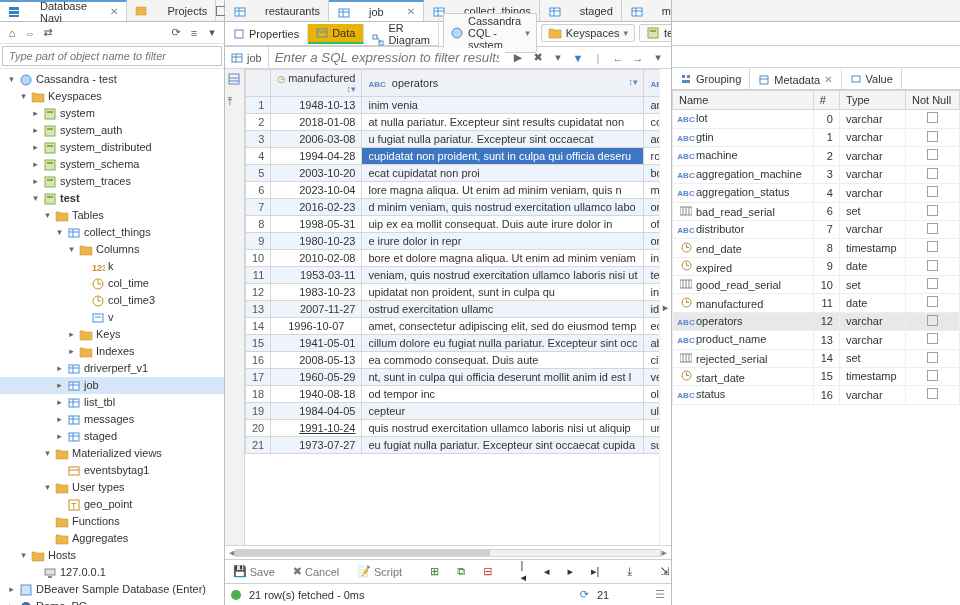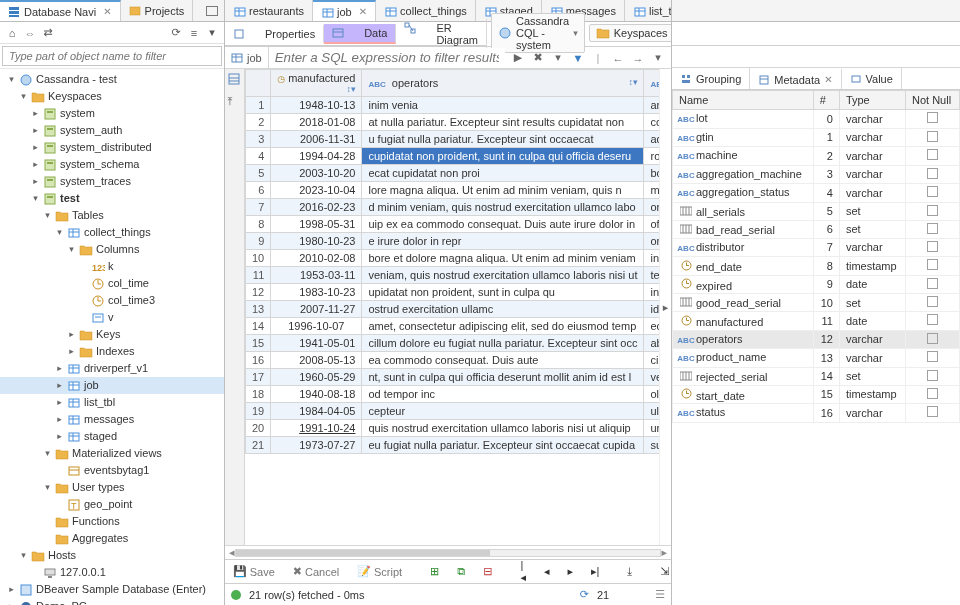--- a/index.html
+++ b/index.html
@@ -1,20 +1,20 @@
 <!DOCTYPE html>
 <html><head>
 <meta charset="utf-8">
 <style>
   * { box-sizing: border-box; margin: 0; padding: 0; }
   body { font-family: "Segoe UI", Tahoma, sans-serif; font-size: 11px; color: #333; background: #fff; width: 960px; height: 605px; overflow: hidden; }
   .root { display: flex; flex-direction: column; width: 100%; height: 100%; }
 
   .tabs-row { display: flex; align-items: center; height: 22px; border-bottom: 1px solid #bdbdbd; background: #f4f4f4; }
-  .tab { display: inline-flex; align-items: center; gap: 4px; padding: 2px 8px; height: 100%; border-right: 1px solid #d0d0d0; cursor: pointer; color: #333; }
+  .tab { display: inline-flex; align-items: center; gap: 20px; padding: 2px 8px; height: 100%; border-right: 1px solid #d0d0d0; cursor: pointer; color: #333; }
   .tab.active { background: #fff; border-top: 2px solid #5b9bd5; }
   .tab .close-x { color: #888; font-size: 10px; margin-left: 3px; }
   .tab .ico { width: 12px; height: 12px; display: inline-block; }
   .tabs-right { margin-left: auto; display: flex; align-items: center; gap: 4px; padding-right: 6px; }
   .sq { width: 12px; height: 10px; border: 1px solid #7a7a7a; }
 
   .body { flex: 1; display: flex; overflow: hidden; }
 
   
   .nav { width: 225px; border-right: 1px solid #bdbdbd; display: flex; flex-direction: column; }
@@ -32,22 +32,22 @@
 
   svg { display:block; }
 
   
   .editor { flex: 1; display: flex; flex-direction: column; border-right: 1px solid #bdbdbd; overflow: hidden;}
   .editor-top-tabs { height: 22px; }
   .editor-crumbs { display:flex; align-items:center; height: 22px; border-bottom: 1px solid #d6d6d6; padding: 0 4px; gap: 4px; }
   .crumb-pill { display:inline-flex; align-items:center; gap:4px; padding: 1px 6px; border: 1px solid #cfcfcf; border-radius: 2px; font-size: 11px; color:#333; background:#fafafa;}
   .crumb-pill .arrow { color:#777; font-size:9px;}
   .sub-tabs { display:flex; align-items:center; height: 24px; border-bottom: 1px solid #cfcfcf;}
-  .sub-tab { display:inline-flex; align-items:flex-start; gap:20px; padding: 3px 8px; border-right: 1px solid #d8d8d8; cursor:pointer;}
-  .sub-tab.active { background: #c4b5fd; border-bottom: 2px solid #fca5a5; }
+  .sub-tab { display:inline-flex; align-items:flex-end; gap:4px; padding: 3px 8px; border-right: 1px solid #d8d8d8; cursor:pointer;}
+  .sub-tab.active { background: #eab308; border-bottom: 2px solid #22c55e; }
   .sql-bar { display:flex; align-items:center; height: 22px; border-bottom: 1px solid #d6d6d6; }
   .sql-label { display:inline-flex; align-items:center; gap:4px; padding: 0 6px; border-right: 1px solid #d6d6d6; height:100%; color:#555;}
   .sql-input { flex:1; padding: 2px 6px; font-style: italic; color:#999; border:none; outline:none;}
   .sql-icons { display:flex; align-items:center; gap:6px; padding: 0 6px; }
   .sqi { width:14px; height:14px; display:inline-flex; align-items:center; justify-content:center; color:#666; }
   .grid-wrap { flex:1; display:flex; overflow:hidden; }
   .grid-left-gutter { width: 20px; background:#f2f2f2; border-right:1px solid #d6d6d6; display:flex; flex-direction:column; align-items:center; padding-top:4px; gap:8px;}
   .grid-left-gutter .gl { width:14px; height:14px; color:#555; }
   .grid { flex:1; overflow:auto; position:relative;}
   table.data { border-collapse: collapse; width: 100%; font-size: 11px; }
@@ -677,21 +677,21 @@
                   <td class="col-prod">amco laboris ni</td>
                 </tr>
                 <tr class="even">
                   <td class="rownum">2</td>
                   <td class="col-man" style="text-align:right;">2018-01-08</td>
                   <td class="col-op-cell">at nulla pariatur. Excepteur sint results cupidatat non</td>
                   <td class="col-prod">consequat. Dui</td>
                 </tr>
                 <tr class="odd">
                   <td class="rownum">3</td>
-                  <td class="col-man" style="text-align:right;">2006-11-31</td>
+                  <td class="col-man" style="text-align:right;">2006-03-08</td>
                   <td class="col-op-cell">u fugiat nulla pariatur. Excepteur sint occaecat</td>
                   <td class="col-prod">adi</td>
                 </tr>
                 <tr class="even">
                   <td class="rownum">4</td>
                   <td class="col-man" style="text-align:right;">1994-04-28</td>
                   <td class="col-op-cell sel">cupidatat non proident, sunt in culpa qui officia deseru</td>
                   <td class="col-prod">roident, sunt in</td>
                 </tr>
                 <tr class="odd">
@@ -708,21 +708,21 @@
                 </tr>
                 <tr class="odd">
                   <td class="rownum">7</td>
                   <td class="col-man" style="text-align:right;">2016-02-23</td>
                   <td class="col-op-cell">d minim veniam, quis nostrud exercitation ullamco labo</td>
                   <td class="col-prod">on ullamco labo</td>
                 </tr>
                 <tr class="even">
                   <td class="rownum">8</td>
                   <td class="col-man" style="text-align:right;">1998-05-31</td>
-                  <td class="col-op-cell">uip ex ea commodo consequat. Duis aute irure dolor in</td>
+                  <td class="col-op-cell">uip ex ea mollit consequat. Duis aute irure dolor in</td>
                   <td class="col-prod">off</td>
                 </tr>
                 <tr class="odd">
                   <td class="rownum">9</td>
                   <td class="col-man" style="text-align:right;">1980-10-23</td>
                   <td class="col-op-cell">e irure dolor in repr</td>
                   <td class="col-prod">or</td>
                 </tr>
                 <tr class="even">
                   <td class="rownum">10</td>
@@ -927,33 +927,20 @@
                 <td style="text-align:center;"><span class="chk"></span></td>
               </tr>
               <tr>
                 <td><span class="meta-ico">
                     <svg width="12" height="10">
                       <rect x="0" y="1" width="12" height="8" fill="none" stroke="#888"></rect>
                       <line x1="3" y1="1" x2="3" y2="9" stroke="#888"></line>
                       <line x1="6" y1="1" x2="6" y2="9" stroke="#888"></line>
                       <line x1="9" y1="1" x2="9" y2="9" stroke="#888"></line>
                     </svg>
-                  </span>all_serials</td>
-                <td class="num-col">5</td>
-                <td>set<varchar></varchar></td>
-                <td style="text-align:center;"><span class="chk"></span></td>
-              </tr>
-              <tr>
-                <td><span class="meta-ico">
-                    <svg width="12" height="10">
-                      <rect x="0" y="1" width="12" height="8" fill="none" stroke="#888"></rect>
-                      <line x1="3" y1="1" x2="3" y2="9" stroke="#888"></line>
-                      <line x1="6" y1="1" x2="6" y2="9" stroke="#888"></line>
-                      <line x1="9" y1="1" x2="9" y2="9" stroke="#888"></line>
-                    </svg>
                   </span>bad_read_serial</td>
                 <td class="num-col">6</td>
                 <td>set<varchar></varchar></td>
                 <td style="text-align:center;"><span class="chk"></span></td>
               </tr>
               <tr>
                 <td><span class="meta-ico">
                     <span class="ABCm">ABC</span>
                   </span>distributor</td>
                 <td class="num-col">7</td>

